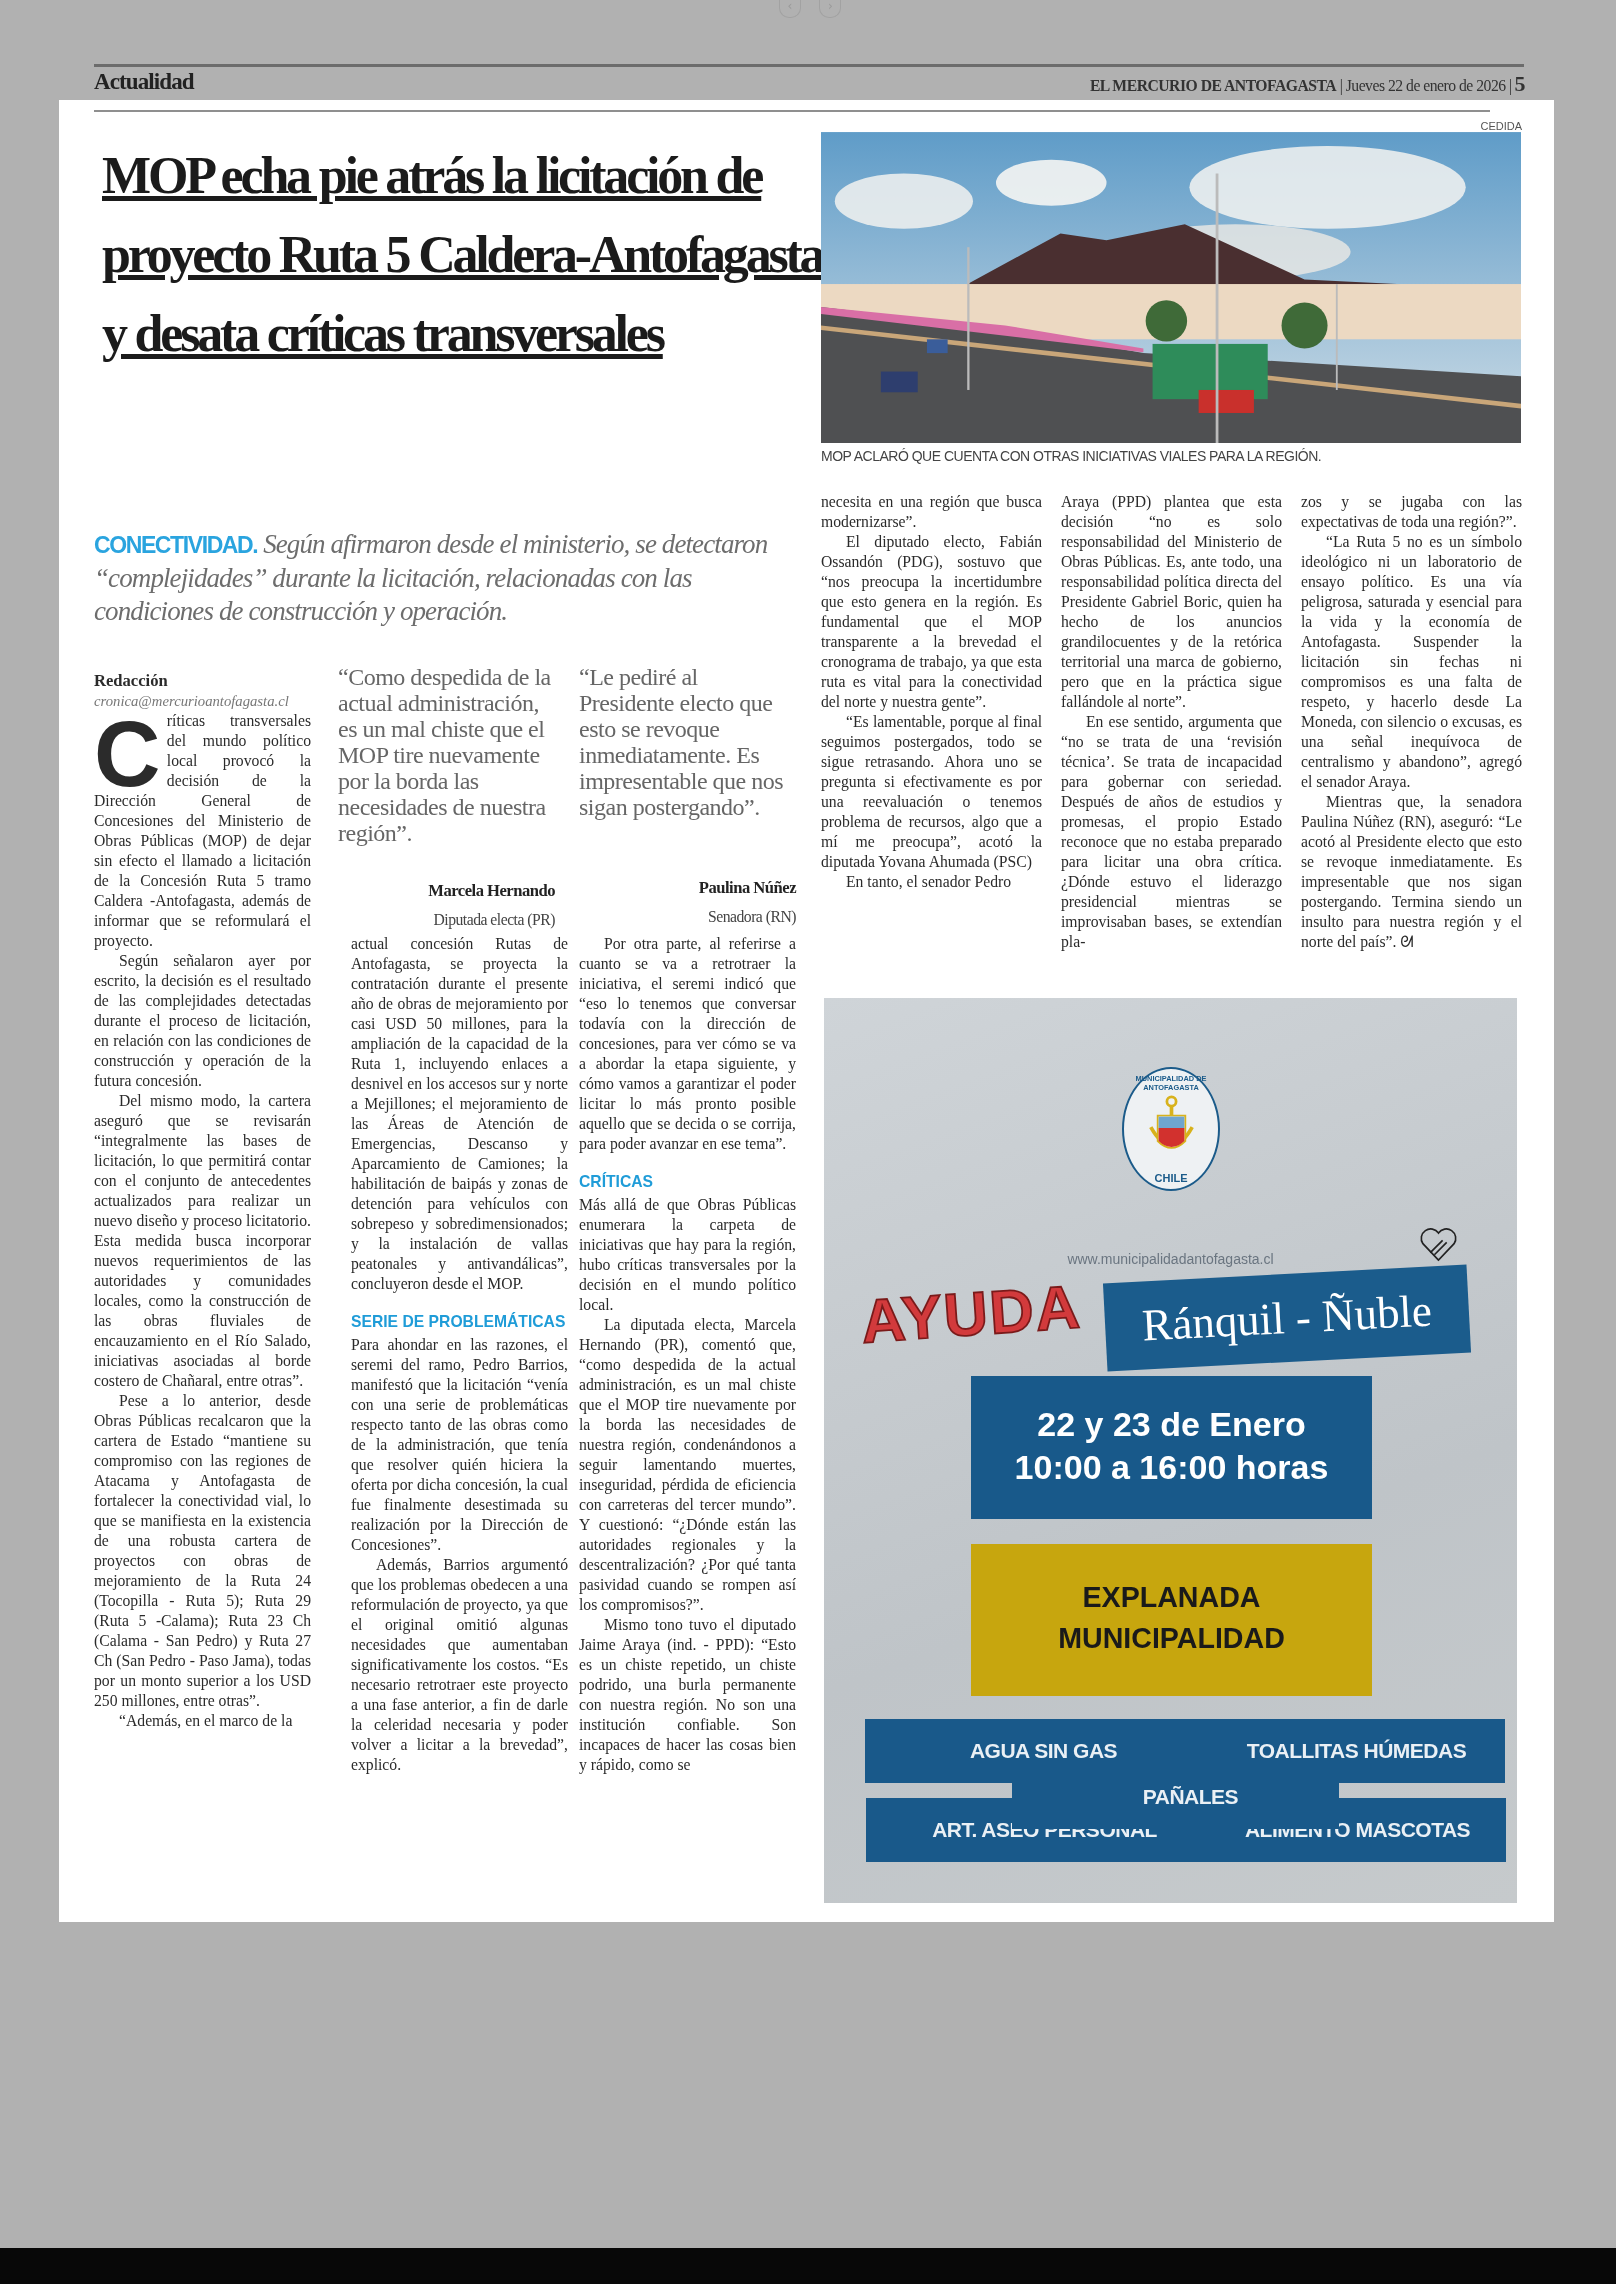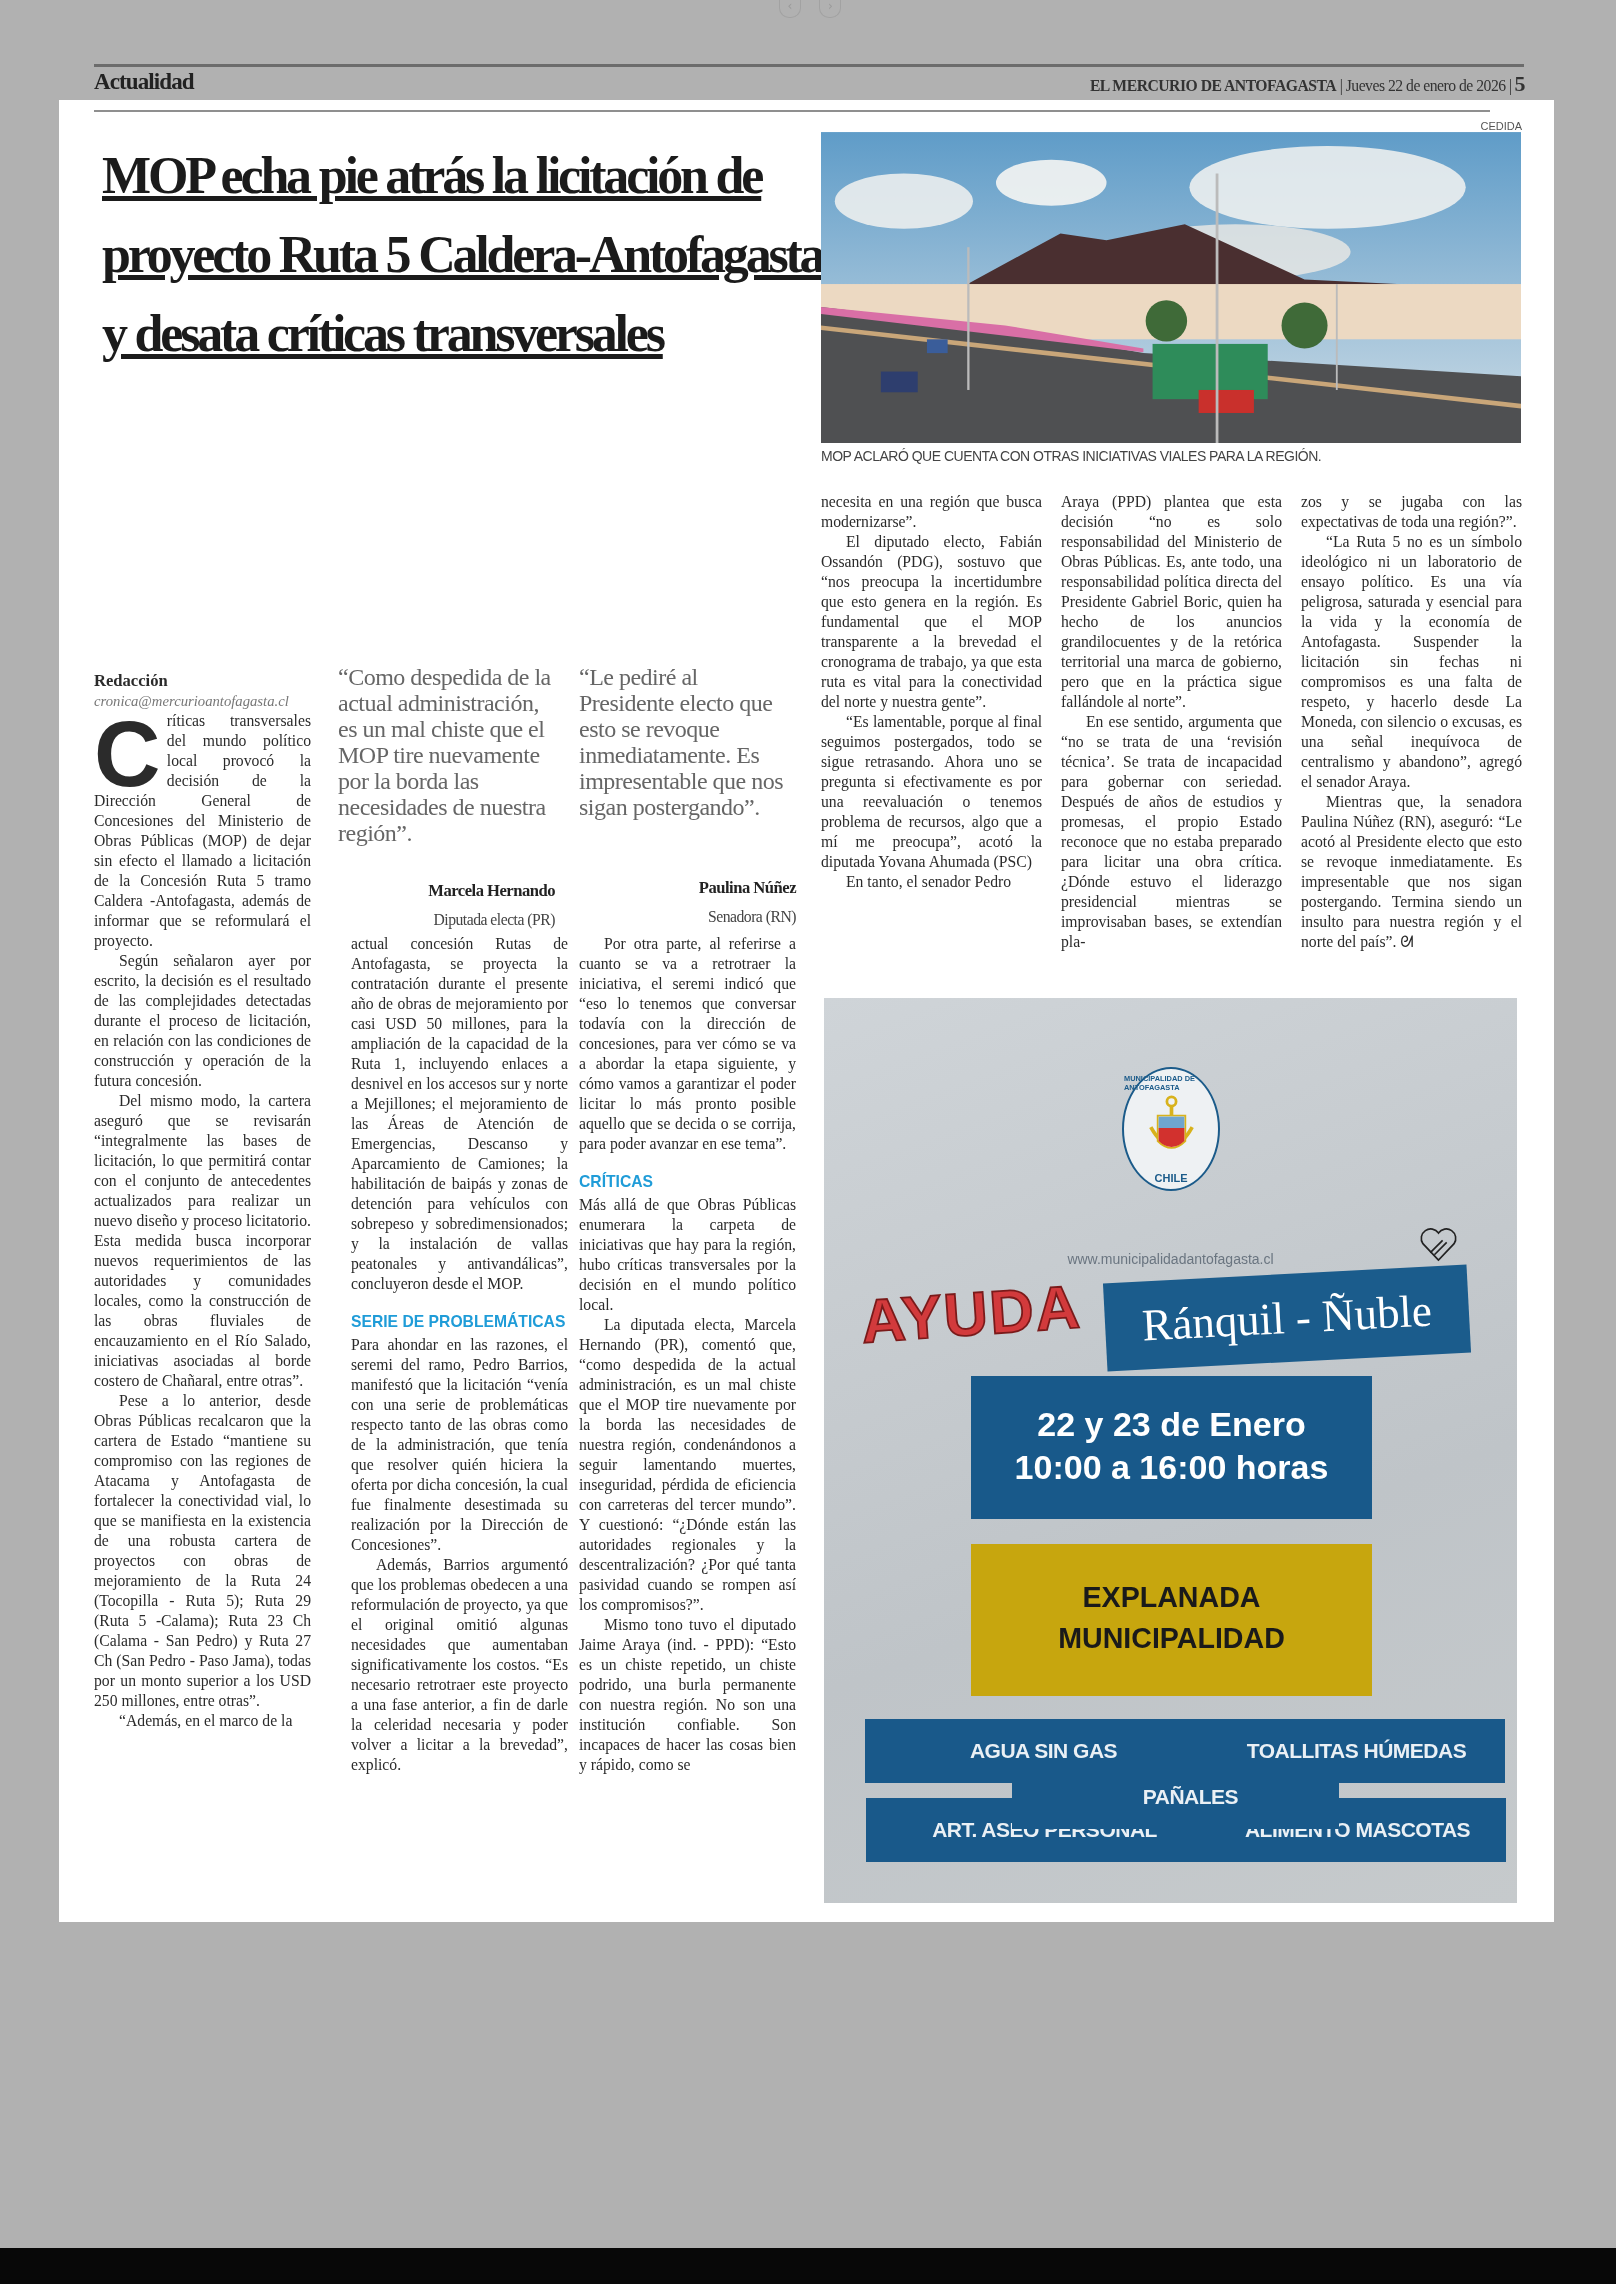--- a/index.html
+++ b/index.html
@@ -34,21 +34,21 @@
   .pull { position: absolute; font-size: 24px; line-height: 26px; color: #666; letter-spacing: -0.5px; }
   .pull .attr-name { text-align: right; font-weight: bold; color: #222; font-size: 16.6px; margin-top: 32px; }
   .pull .attr-role { text-align: right; color: #444; font-size: 15.7px; margin-top: 2.8px; }
 
   .photo { position: absolute; left: 762px; top: 32px; width: 700px; height: 311px; overflow: hidden; }
   .credit { position: absolute; right: 32px; top: 20px; font-family: "Liberation Sans", sans-serif; font-size: 11px; color: #555; }
   .caption { position: absolute; left: 762px; top: 348px; font-family: "Liberation Sans", sans-serif; font-size: 14px; color: #444; letter-spacing: -0.5px; }
 
   .ad { position: absolute; left: 765px; top: 898px; width: 693px; height: 905px; background: linear-gradient(160deg,#cfd4d8,#bfc4c8 60%,#c6cacc); font-family: "Liberation Sans", sans-serif; }
   .seal { position: absolute; left: 298px; top: 69px; width: 94px; height: 120px; border-radius: 50%; border: 2.8px solid #1b5b8a; background: #eef1f3; display:flex; align-items:center; justify-content:center; }
-  .seal .ring-text { position:absolute; top: 4.6px; width: 100%; text-align: left; font-size: 7.4px; font-weight: bold; color: #1b5b8a; }
+  .seal .ring-text { position:absolute; top: 4.6px; width: 100%; text-align: center; font-size: 7.4px; font-weight: bold; color: #1b5b8a; }
   .seal .ring-bottom { position:absolute; bottom: 5.5px; width: 100%; text-align: center; font-size: 11px; font-weight: bold; color: #1b5b8a; }
   .ad-brand { position: absolute; left: 0; width: 100%; top: 203px; text-align: center; font-size: 41px; font-weight: bold; color: #1e5f8e; letter-spacing: -1.4px; }
   .ad-url { position: absolute; left: 0; width: 100%; top: 253px; text-align: center; font-size: 14px; color: #6a7580; }
   .heart-icon { position: absolute; left: 594px; top: 226px; width: 41px; height: 41px; }
   .ayuda { position: absolute; left: 37px; top: 281px; font-size: 61px; font-weight: bold; color: #d23a3c; -webkit-text-stroke: 1.8px #7a1a1a; transform: rotate(-4deg); letter-spacing: 1.8px; }
   .region-box { position: absolute; left: 281px; top: 276px; width: 364px; height: 88px; background: #1b5c8c; transform: rotate(-3deg); color: #fff; font-family: "Liberation Serif", serif; font-size: 45px; text-align: center; line-height: 88px; }
   .date-box { position: absolute; left: 147px; top: 378px; width: 401px; height: 143px; background: #18598a; color: #fff; text-align: center; font-size: 34px; line-height: 43px; font-weight: bold; padding-top: 27px; box-sizing: border-box; }
   .place-box { position: absolute; left: 147px; top: 546px; width: 401px; height: 152px; background: #c7a60e; color: #1a1a1a; text-align: center; font-size: 28.6px; line-height: 41px; font-weight: bold; padding-top: 33px; box-sizing: border-box; }
   .item { position: absolute; width: 297px; height: 64px; background: #19598a; color: #eaf0f5; text-align: center; line-height: 64px; font-size: 21px; font-weight: bold; letter-spacing: -0.5px; padding-left: 30px; }
 
@@ -67,20 +67,24 @@
 <div class="masthead">
   <b>EL MERCURIO DE ANTOFAGASTA</b> |
   <span>Jueves 22 de enero de 2026</span> |<span class="pg">5</span>
 </div>
 
 <div class="page">
   <div class="rule"></div>
 
   <h1 class="headline">MOP echa pie atrás la licitación de proyecto Ruta 5 Caldera-Antofagasta y desata críticas transversales</h1>
 
+  <p class="deck">
+    <span class="kicker">CONECTIVIDAD.</span>
+    <span>Según afirmaron desde el ministerio, se detectaron “complejidades” durante la licitación, relacionadas con las condiciones de construcción y operación.</span>
+  </p>
 
   <div class="credit">CEDIDA</div>
   <div class="photo">
     <svg width="700" height="311" viewBox="0 0 1520 675">
       <defs>
         <linearGradient id="sky" x1="0" y1="0" x2="0" y2="1">
             <stop offset="0" stop-color="#5f9cc8"></stop>
             <stop offset="1" stop-color="#cfdde6"></stop>
           </linearGradient>
       </defs>

